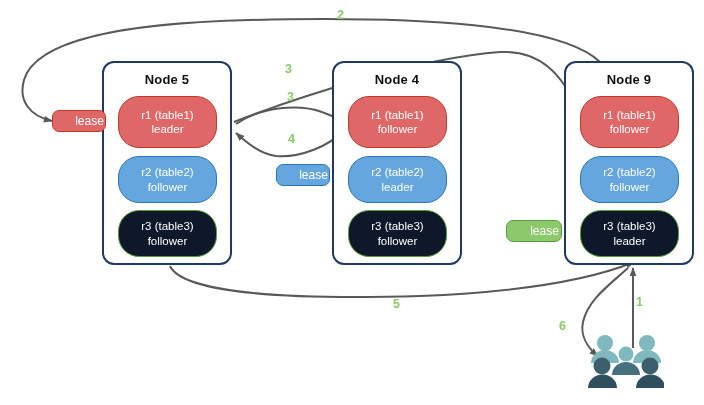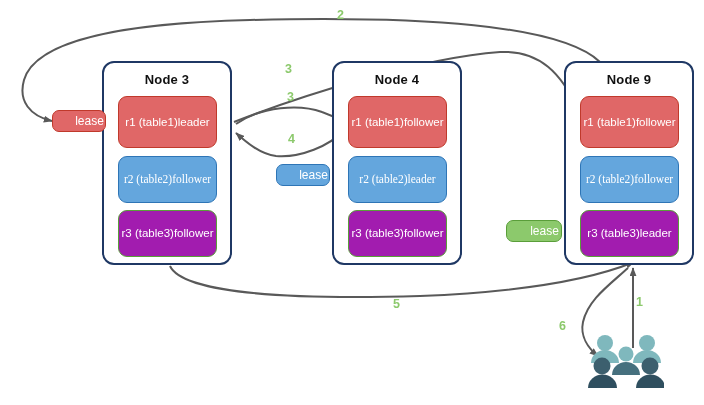--- a/index.html
+++ b/index.html
@@ -44,32 +44,33 @@
     font-size: 13px;
     font-weight: bold;
     color: #111111;
     letter-spacing: .2px;
   }
 
   
   .replica {
     position: absolute;
     box-sizing: border-box;
-    border-radius: 9px;
+    border-radius: 21px;
     display: flex;
+    flex-direction: column;
     align-items: center;
     justify-content: center;
     color: #ffffff;
     font-size: 11.5px;
     line-height: 14.5px;
     text-align: center;
   }
   .replica.red   { background: #e06767; border: 1.6px solid #c0392b; }
-  .replica.blue  { background: #64a6dd; border: 1.6px solid #2e75b6; font-family: Liberation Serif, serif; }
-  .replica.green { background: #a21caf; border: 1.6px solid #5a9e3a; }
+  .replica.blue  { background: #64a6dd; border: 1.6px solid #2e75b6; }
+  .replica.green { background: #0f172a; border: 1.6px solid #5a9e3a; }
 
   
   .lease {
     position: absolute;
     box-sizing: border-box;
     border-radius: 7px;
     display: flex;
     align-items: center;
     justify-content: center;
     color: #ffffff;
@@ -116,21 +117,21 @@
     <path d="M 344 130 C 330 146, 300 158, 276 156 C 260 154, 246 142, 236 133" fill="none" stroke="#595959" stroke-width="2" marker-end="url(#arrowhead)"></path>
 
     <path d="M 170 266 C 182 292, 280 300, 420 296 C 520 292, 590 280, 634 262" fill="none" stroke="#595959" stroke-width="2" marker-end="url(#arrowhead)"></path>
 
     <path d="M 633 348 L 633 268" fill="none" stroke="#595959" stroke-width="2" marker-end="url(#arrowhead)"></path>
 
     <path d="M 628 268 C 608 286, 588 300, 583 322 C 580 336, 588 348, 598 356" fill="none" stroke="#595959" stroke-width="2" marker-end="url(#arrowhead)"></path>
   </svg>
 
   <div class="node-box" style="left:102px; top:61px; width:130px; height:204px;">
-    <div class="node-title">Node 3</div>
+    <div class="node-title">Node 5</div>
   </div>
   <div class="replica red" style="left:118px; top:96px; width:99px; height:52px;">
     <span>r1 (table1)</span>
     <span>leader</span>
   </div>
   <div class="replica blue" style="left:118px; top:156px; width:99px; height:47px;">
     <span>r2 (table2)</span>
     <span>follower</span>
   </div>
   <div class="replica green" style="left:118px; top:210px; width:99px; height:47px;">

